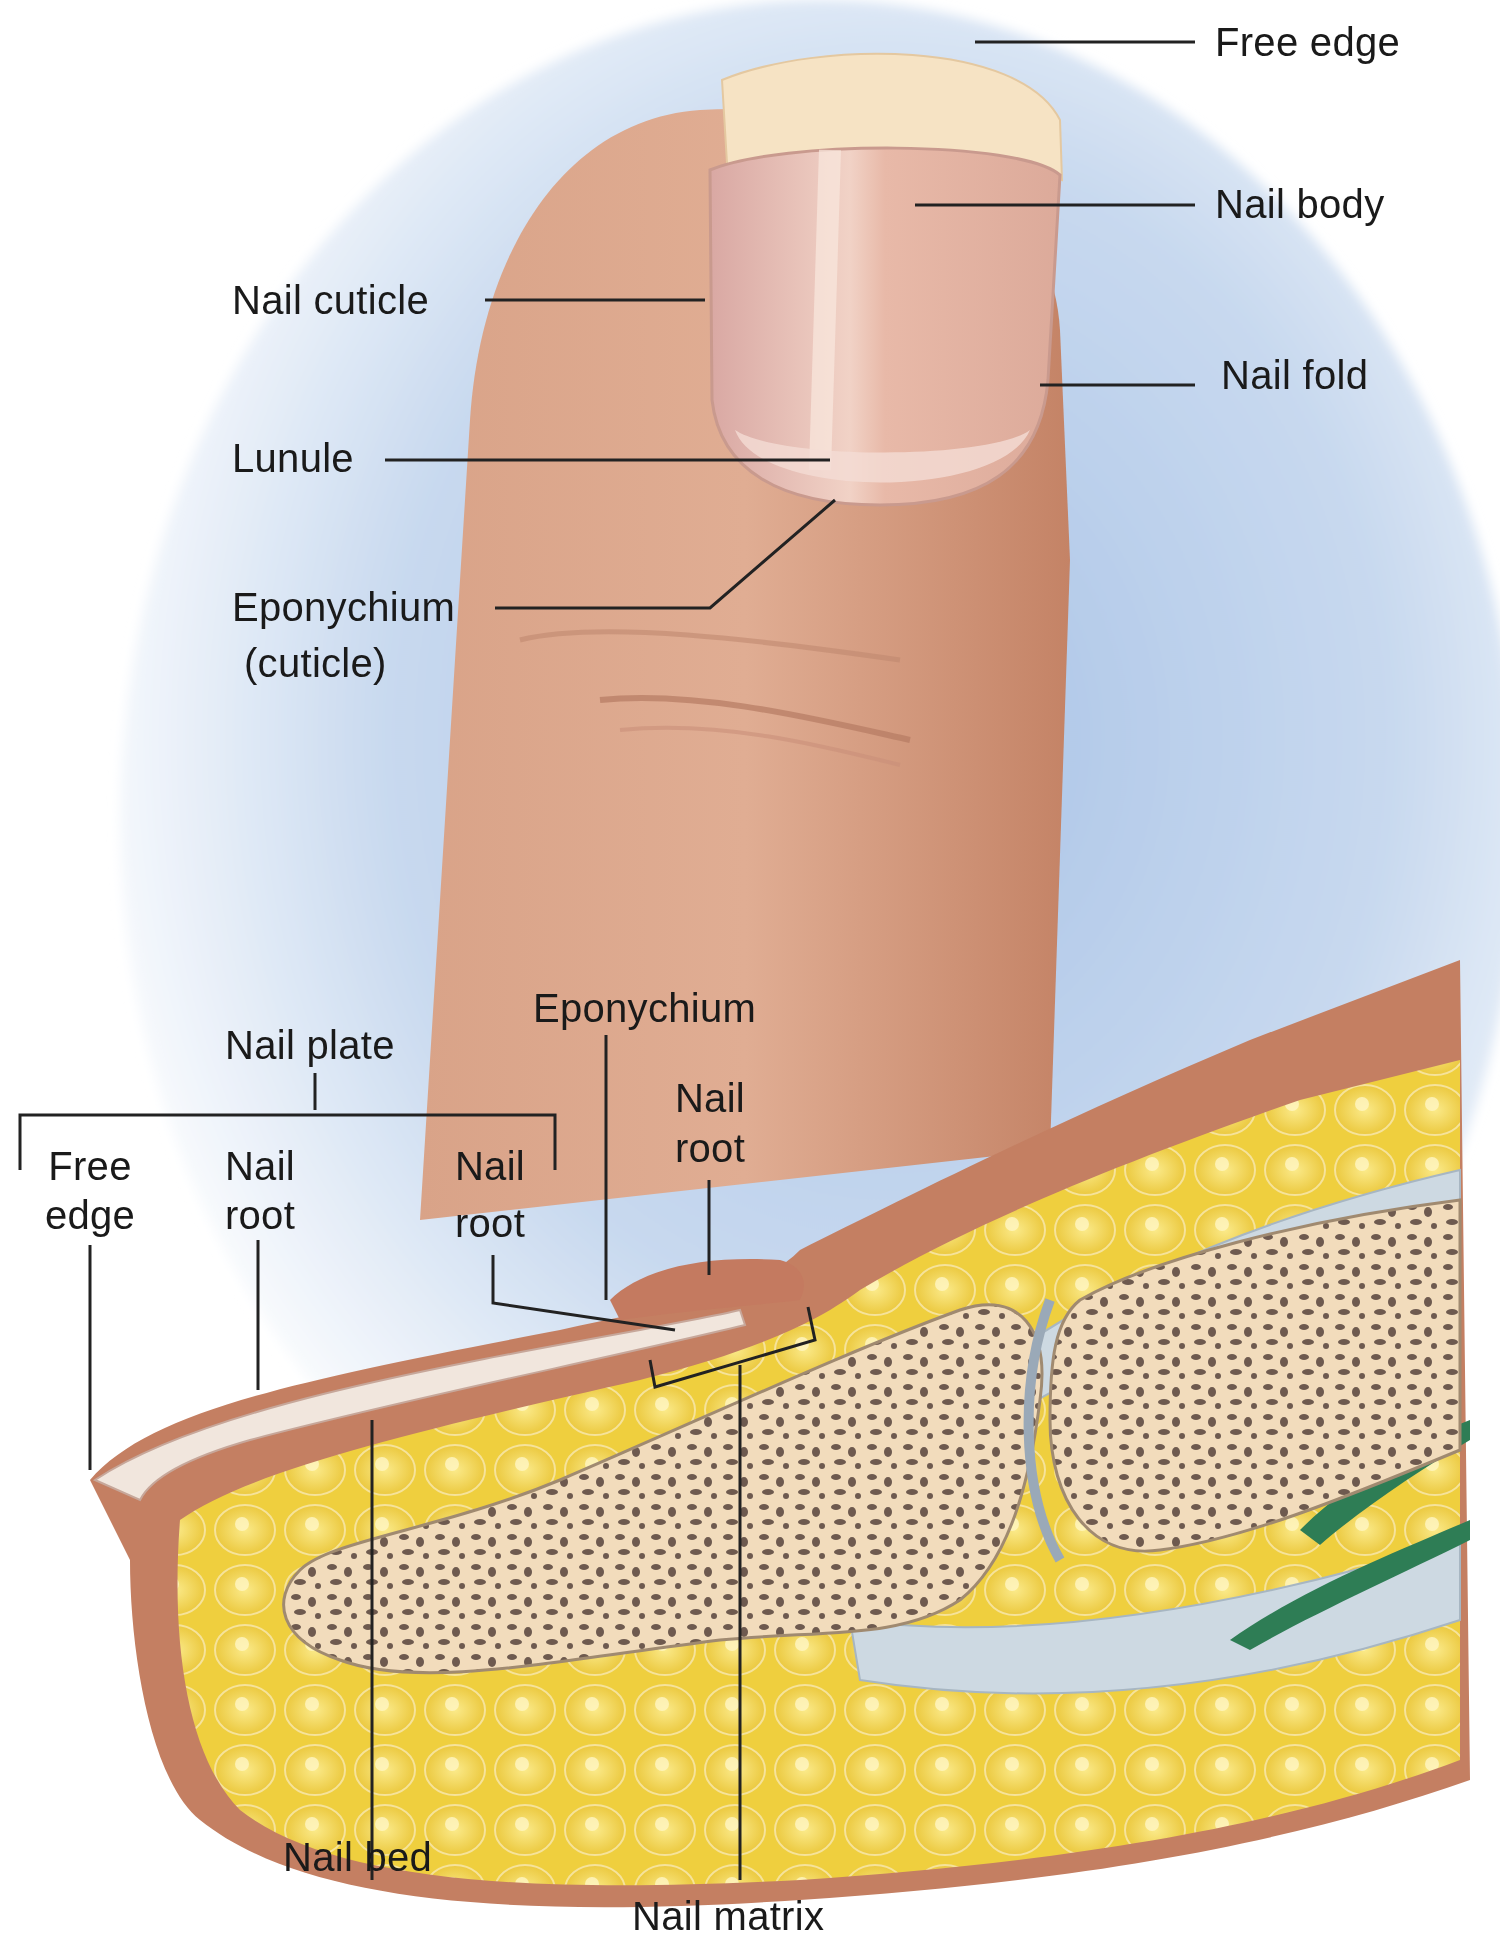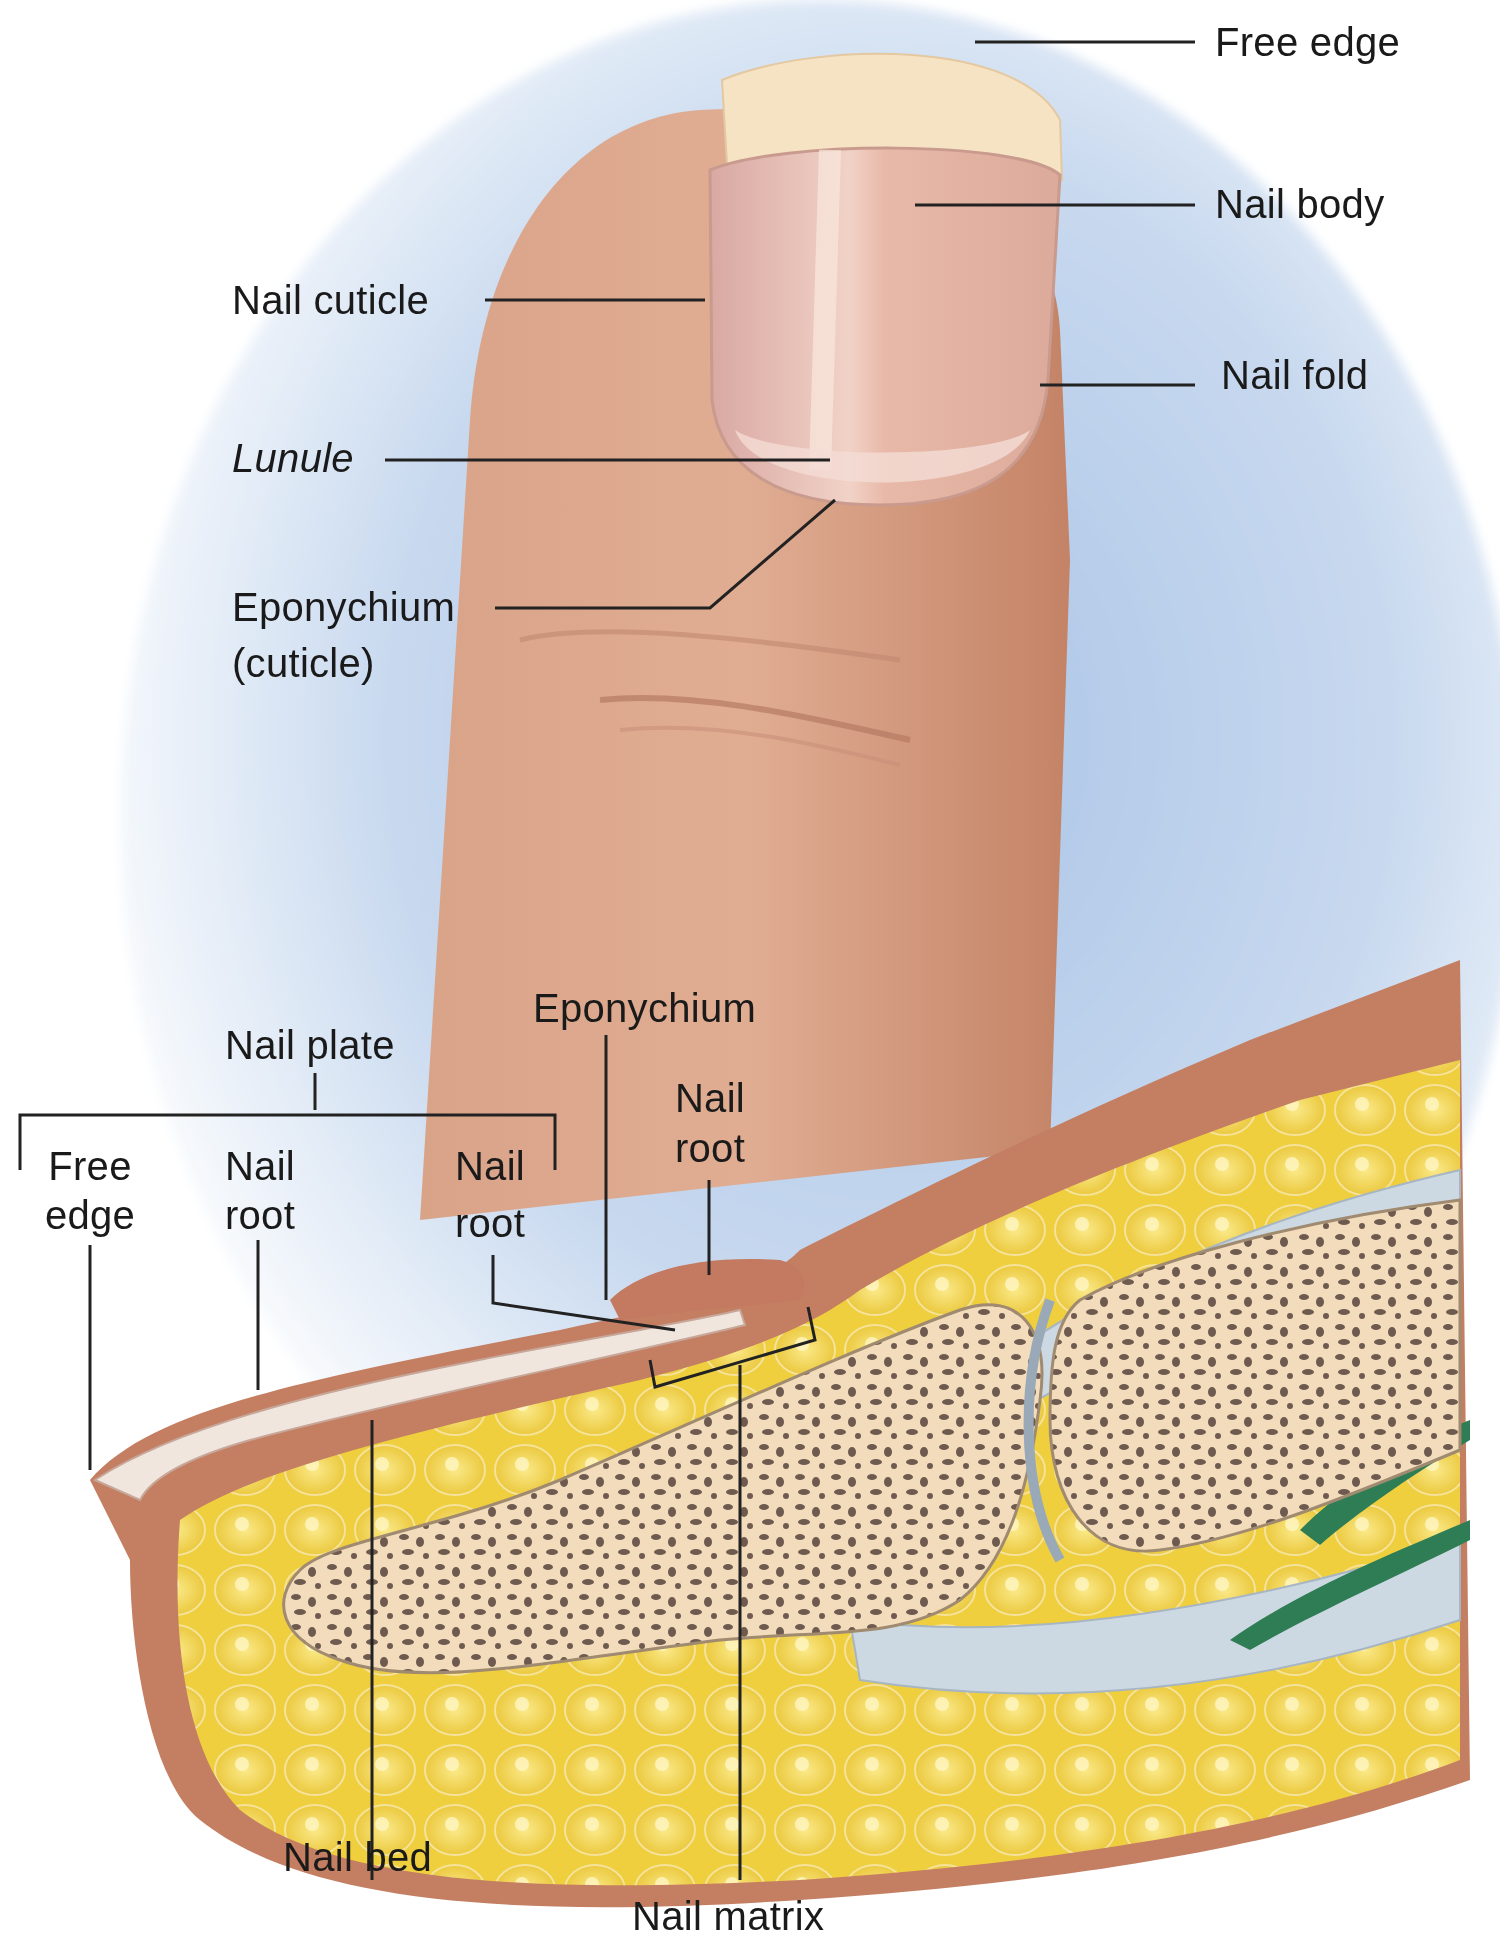--- a/index.html
+++ b/index.html
@@ -105,23 +105,23 @@
     <polyline points="650,1360 655,1387 815,1340 808,1307"></polyline>
     <line x1="740" y1="1365" x2="740" y2="1880"></line>
     <line x1="372" y1="1420" x2="372" y2="1880"></line>
   </g>
 </svg>
 
 <div class="lbl" style="left:1215px;top:19px;text-align:center;">Free edge</div>
 <div class="lbl" style="left:1215px;top:181px;">Nail body</div>
 <div class="lbl" style="left:232px;top:277px;">Nail cuticle</div>
 <div class="lbl" style="left:1215px;top:352px;margin-left:6px;">Nail fold</div>
-<div class="lbl" style="left:232px;top:435px;font-style:italic;">Lunule</div>
+<div class="lbl" style="left:232px;top:435px;">Lunule</div>
 <div class="lbl" style="left:232px;top:584px;">Eponychium</div>
-<div class="lbl" style="left:232px;top:640px;">(cuticle)</div>
+<div class="lbl" style="left:244px;top:640px;">(cuticle)</div>
 
 <div class="lbl" style="left:533px;top:985px;">Eponychium</div>
 <div class="lbl" style="left:225px;top:1022px;">Nail plate</div>
 <div class="lbl c" style="left:660px;top:1075px;width:100px;">Nail</div>
 <div class="lbl c" style="left:660px;top:1125px;width:100px;">root</div>
 <div class="lbl c" style="left:35px;top:1143px;width:110px;">Free</div>
 <div class="lbl c" style="left:35px;top:1192px;width:110px;">edge</div>
 <div class="lbl c" style="left:200px;top:1143px;width:120px;">Nail</div>
 <div class="lbl c" style="left:200px;top:1192px;width:120px;">root</div>
 <div class="lbl c" style="left:440px;top:1143px;width:100px;">Nail</div>

